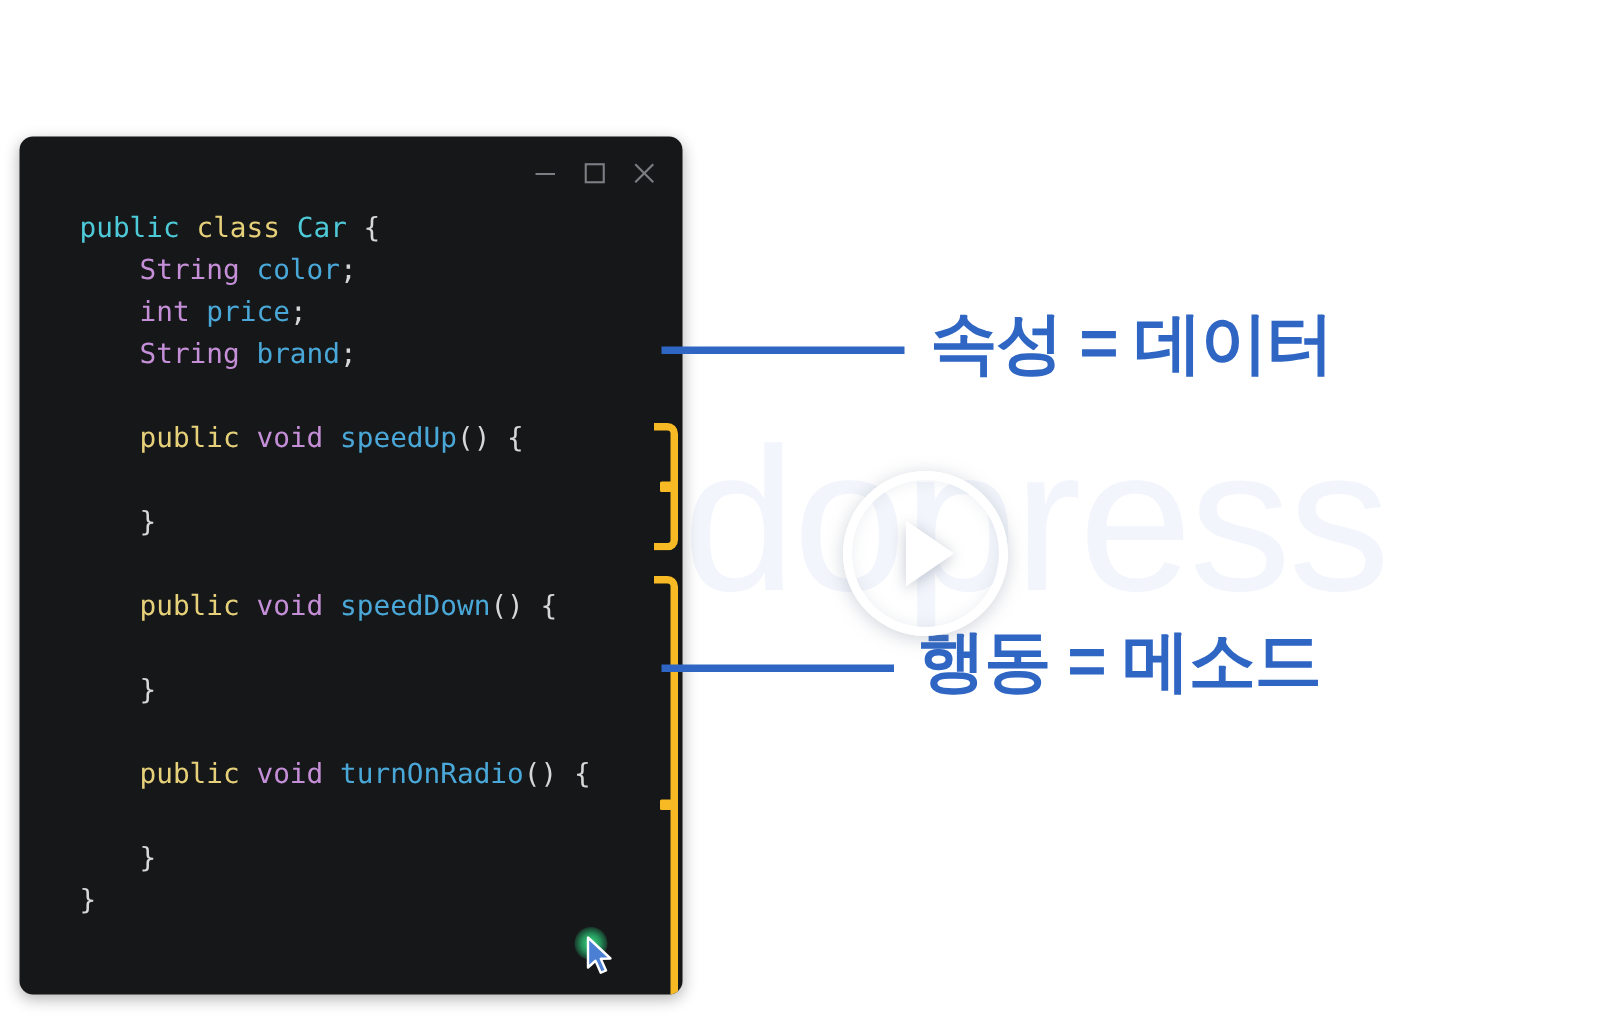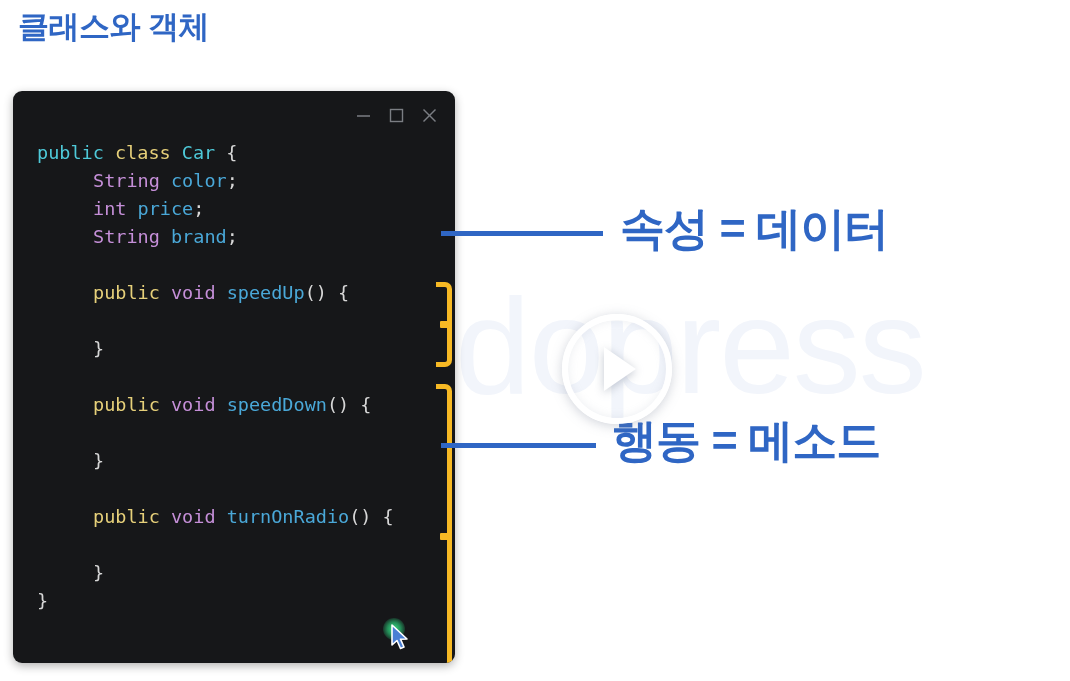--- a/index.html
+++ b/index.html
@@ -85,21 +85,21 @@
     position: absolute;
     left: 0;
     top: 48px;
     right: 0;
     font-family: "DejaVu Sans Mono", monospace;
     font-size: 18.5px;
     line-height: 28px;
     white-space: pre;
   }
   .code-line {
-    padding-left: 24px;
+    padding-left: 40px;
     height: 28px;
     white-space: pre;
   }
   .code-line.blank { height: 28px; }
 
   
   .brace {
     position: absolute;
     border: 5px solid #f7b924;
     border-left: none;
@@ -209,21 +209,20 @@
     top: 11px;
   }
 </style>
 </head>
 <body>
 
 <div id="slide">
 
   <div id="watermark">dopress</div>
 
-  <div id="page-title">클래스와 객체</div>
 
   <div id="code-window">
 
     <div id="window-controls">
       <div class="win-btn">
         <svg width="17" height="17" viewBox="0 0 17 17">
           <line x1="2" y1="9" x2="15" y2="9" stroke="#7b7e83" stroke-width="1.4"></line>
         </svg>
       </div>
       <div class="win-btn">

